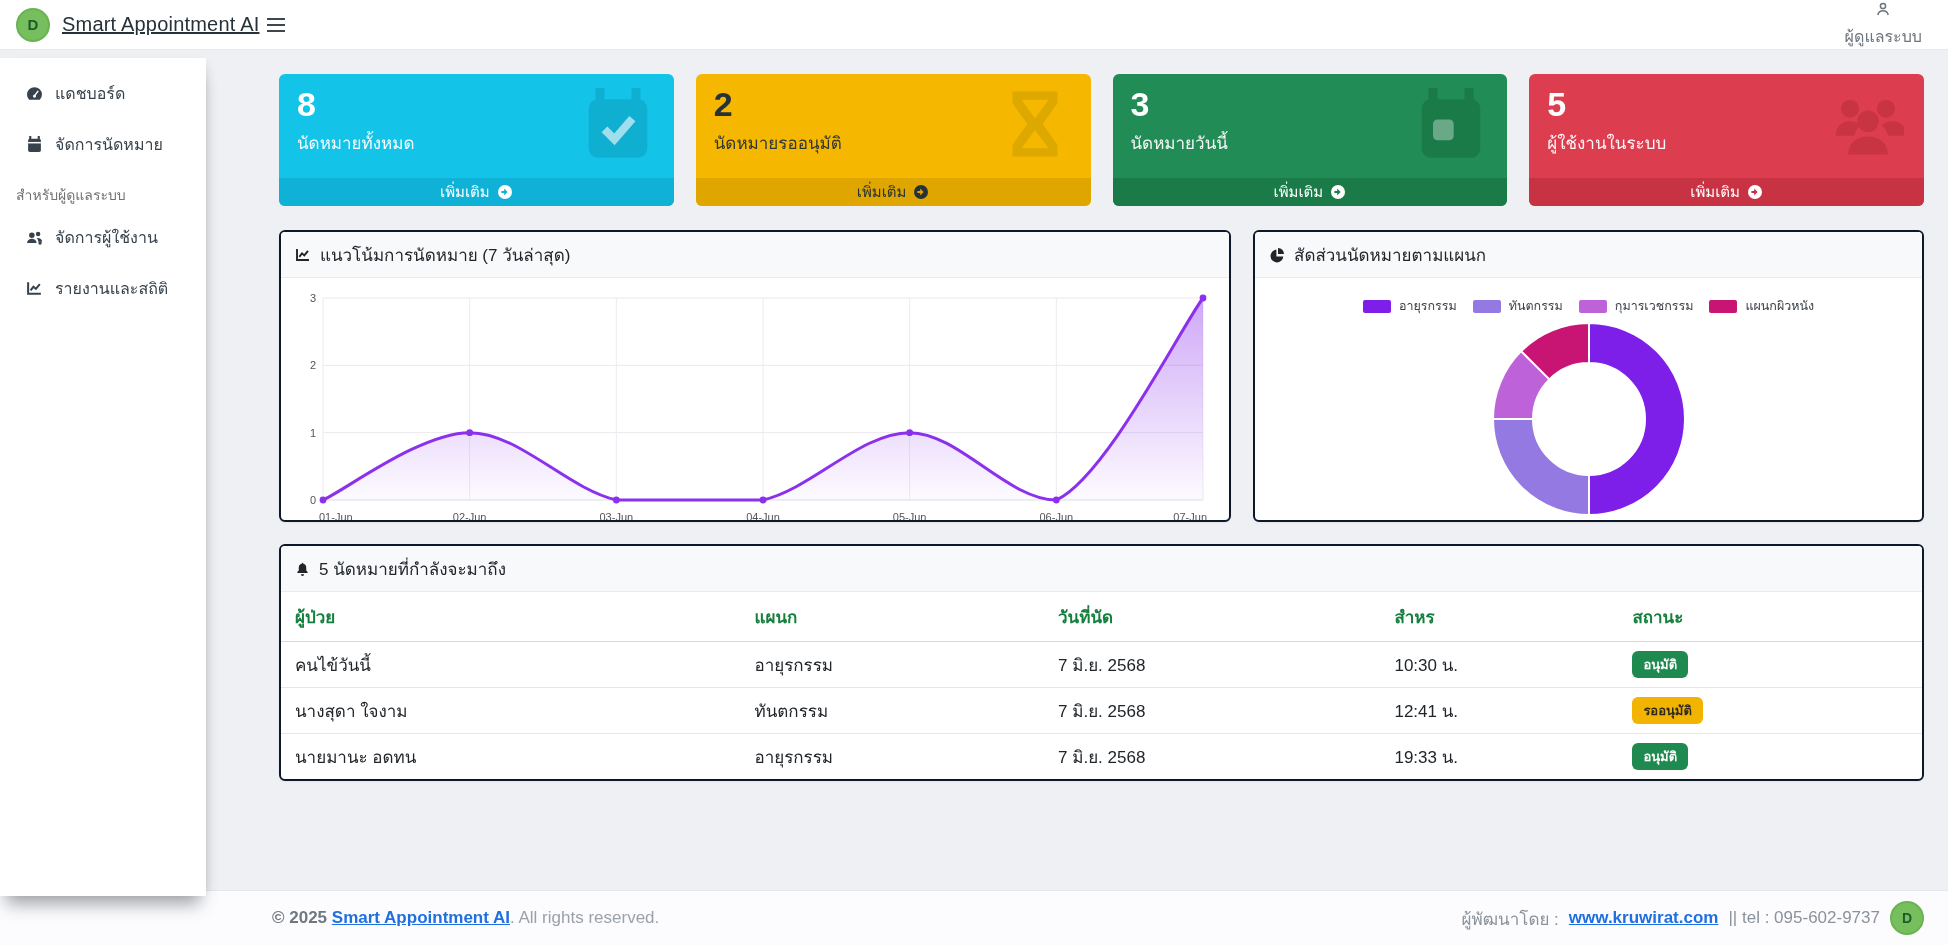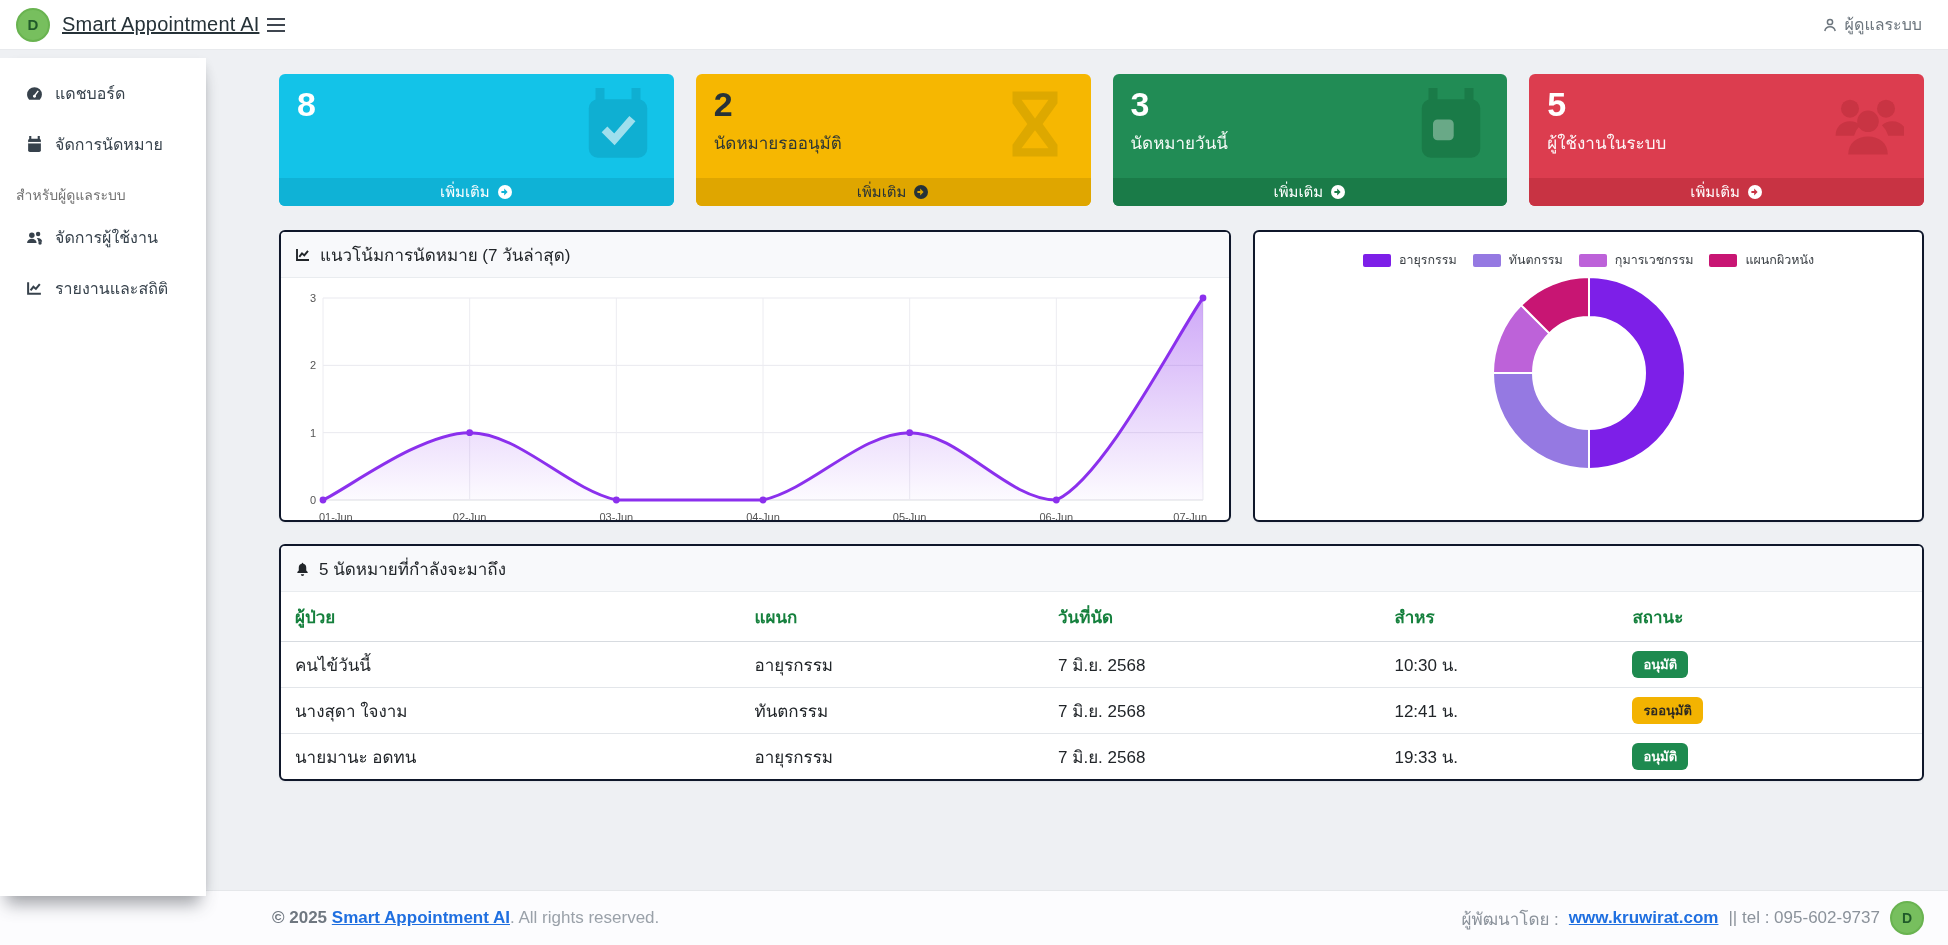--- a/index.html
+++ b/index.html
@@ -6,21 +6,21 @@
   html,body { width:1948px; height:945px; overflow:hidden; }
   body { font-family:"Liberation Sans","DejaVu Sans",sans-serif; background:#eef0f3; color:#263238; }
 
   
   .topbar { position:relative; height:50px; background:#ffffff; border-bottom:1px solid #e8eaed; display:flex; align-items:center; z-index:40; }
   .brand { display:flex; align-items:center; gap:12px; padding-left:16px; width:255px; flex:0 0 255px; }
   .brand-logo { width:34px; height:34px; border-radius:50%; background:#77bf5e; color:#205b2a; display:flex; align-items:center; justify-content:center; font-weight:700; font-size:15px; border:2px solid #69b350; flex:0 0 34px; }
   .brand-link { font-size:20px; color:#263238; text-decoration:underline; letter-spacing:.2px; white-space:nowrap; cursor:pointer; }
   .hamburger { margin-left:12px; width:26px; height:22px; display:flex; flex-direction:column; justify-content:center; gap:4px; cursor:pointer; }
   .hamburger span { display:block; width:18px; height:2px; background:#3f4650; }
-  .topbar-right { margin-left:auto; padding-right:26px; display:flex; align-items:center; gap:7px; color:#6c757d; font-size:16px; cursor:pointer; }
+  .topbar-right { margin-left:auto; padding-right:26px; display:flex; align-items:center; gap:7px; color:#6c757d; font-size:16px; cursor:pointer;flex-direction:column; }
 
   
   .middle { position:relative; height:840px; }
   .sidebar { position:absolute; top:8px; left:0; width:206px; height:838px; background:#ffffff; z-index:30;
              box-shadow:0 14px 16px -6px rgba(50,55,65,.45), 5px 0 10px -6px rgba(0,0,0,.12); padding-top:10px; }
   .side-item { display:flex; align-items:center; gap:12px; padding:13px 22px 13px 26px; font-size:16px; color:#37424c; cursor:pointer; }
   .side-item svg { flex:0 0 17px; color:#37424c; }
   .side-section { padding:14px 16px 6px 16px; font-size:14px; color:#737373; }
 
   .main { margin-left:255px; padding:24px 24px 0 24px; }
@@ -132,20 +132,21 @@
       <span>รายงานและสถิติ</span>
     </div>
   </div>
 
   <div class="main">
 
     <div class="cards">
       <div class="stat-card" style="--cbg: #13c3e8; --cfbg: #0fb2d6; --cicon: #0fafd2; --ctext: #ffffff;">
         <div class="stat-body">
           <div class="stat-value">8</div>
+          <div class="stat-label">นัดหมายทั้งหมด</div>
           <span class="stat-icon">
             <svg viewBox="0 0 16 16">
                 <path d="M4 0v3M12 0v3" stroke="currentColor" stroke-width="2" fill="none"></path>
                 <rect x="1.5" y="2.5" width="13" height="13" rx="2" fill="currentColor"></rect>
                 <path d="M5 9.2 7.2 11.4 11.2 6.8" stroke="rgba(255,255,255,.6)" stroke-width="1.8" fill="none"></path>
               </svg>
           </span>
         </div>
         <a class="stat-more">
           <span>เพิ่มเติม</span>
@@ -266,20 +267,27 @@
               <circle cx="321.3333333333333" cy="216" r="3.4" fill="#8b30ed"></circle>
               <circle cx="468" cy="216" r="3.4" fill="#8b30ed"></circle>
               <circle cx="614.6666666666666" cy="148.66666666666669" r="3.4" fill="#8b30ed"></circle>
               <circle cx="761.3333333333334" cy="216" r="3.4" fill="#8b30ed"></circle>
               <circle cx="908" cy="14" r="3.4" fill="#8b30ed"></circle>
             </svg>
         </div>
       </div>
 
       <div class="panel chart-panel">
+        <div class="panel-head">
+          <svg width="16" height="16" viewBox="0 0 16 16">
+              <path d="M9 1a6.6 6.6 0 0 1 6 6H9z" fill="currentColor"></path>
+              <path d="M7.4 2.6a6.4 6.4 0 1 0 6.9 6.9H7.4z" fill="currentColor"></path>
+            </svg>
+          <span>สัดส่วนนัดหมายตามแผนก</span>
+        </div>
         <div class="panel-body">
           <div class="legend">
             <div class="legend-item">
                 <span class="lg-swatch" style="background: rgb(125, 31, 232);"></span>
                 <span>อายุรกรรม</span>
               </div>
             <div class="legend-item">
                 <span class="lg-swatch" style="background: rgb(149, 121, 226);"></span>
                 <span>ทันตกรรม</span>
               </div>

